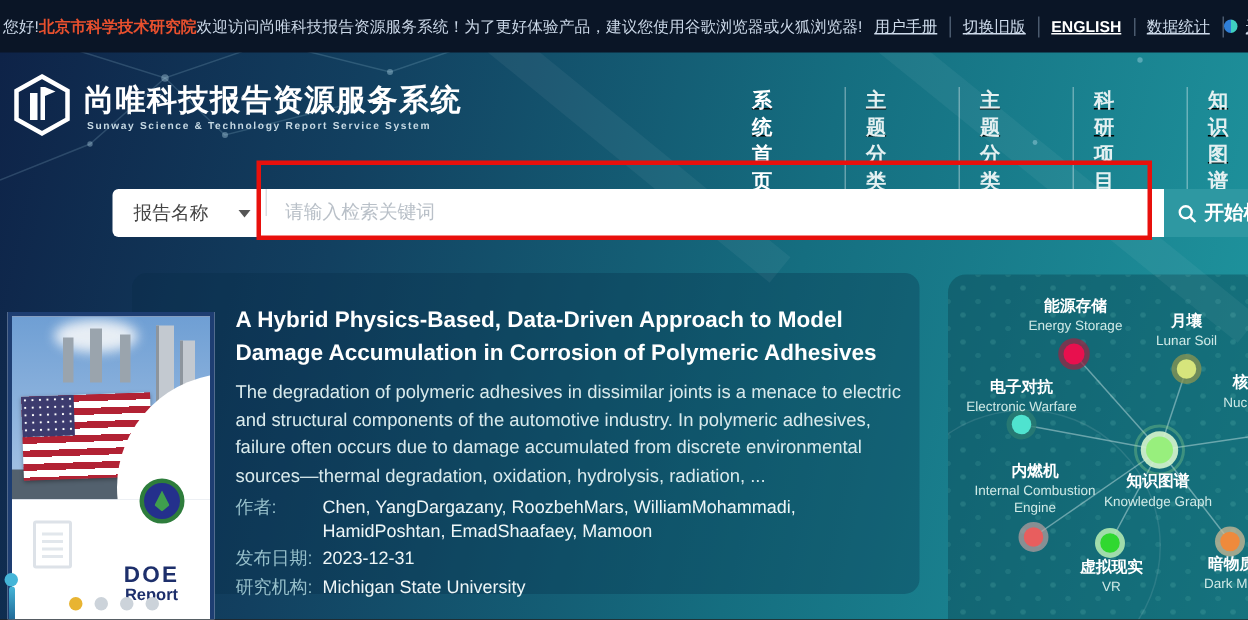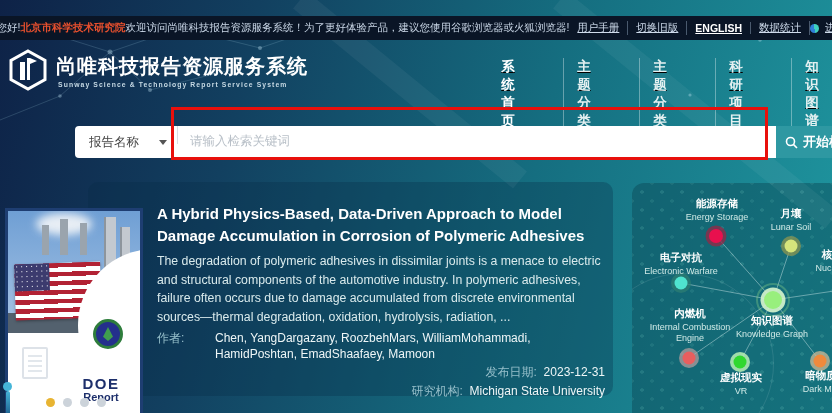--- a/index.html
+++ b/index.html
@@ -3,22 +3,22 @@
 <meta charset="utf-8">
 <style>
   * { margin:0; padding:0; box-sizing:border-box; }
   html,body { background:#222; }
   .page {
     position:relative; width:832px; height:413px; overflow:hidden;
     font-family:"Liberation Sans", sans-serif;
     background:linear-gradient(103deg, #0e2247 0%, #124060 28%, #156e80 62%, #1f97a0 100%);
   }
   
-  .topbar { position:absolute; left:0; top:16px; width:832px; height:24px;
-    background:#0a1526; display:flex; align-items:center; justify-content:center;
+  .topbar { position:absolute; left:0; top:0; width:832px; height:35px;
+    background:#0a1526; display:flex; align-items:center; justify-content:flex-start;
     font-size:10.5px; color:#c9d6e6; padding:0 2px; white-space:nowrap; z-index:30; }
   .topbar-left { display:flex; align-items:center; }
   .org { color:#e8502e; font-weight:bold; }
   .topbar-right { display:flex; align-items:center; }
   .tlink { padding:0 8px; text-decoration:underline; cursor:pointer; color:#cfdcec;
     border-right:1px solid rgba(170,195,220,.4); }
   .tlink.bold { font-weight:bold; color:#ffffff; }
   .tlink:last-of-type { border-right:none; }
   .stats-icon { display:inline-block; width:9px; height:9px; border-radius:50%;
     background:conic-gradient(#3fd0c0 0 50%, #2f7fd8 50% 100%); margin:0 4px 0 0; vertical-align:-1px; }
@@ -65,21 +65,21 @@
     background-size:20px 18px, 20px 18px; background-position:0 0, 10px 9px; }
   .right-card::after { content:""; position:absolute; left:-40px; top:90px; width:180px; height:180px;
     border:1px solid rgba(255,255,255,.10); border-radius:50%; }
   .graph-svg { position:absolute; left:632px; top:183px; width:200px; height:230px; z-index:6; }
   
   .report-title { position:absolute; left:157px; top:203px; width:462px; font-size:15px;
     font-weight:bold; color:#ffffff; line-height:1.45; z-index:7; cursor:pointer; }
   .report-abstract { position:absolute; left:157px; top:252px; width:458px; font-size:12.3px;
     color:#d9eaec; line-height:1.52; z-index:7; }
   .report-fields { position:absolute; left:157px; top:330px; width:448px; font-size:12px; z-index:7; }
-  .frow { display:flex; margin-bottom:2px; line-height:1.35;justify-content:flex-end; }
+  .frow { display:flex; margin-bottom:2px; line-height:1.35; }
   .flabel { width:58px; flex-shrink:0; color:#96bfca; }
   .fvalue { color:#eef6f7; }
   
   .thumb { position:absolute; left:5px; top:208px; width:138px; height:211px; background:#fff;
     border:3px solid #1e3e72; z-index:8; cursor:pointer; overflow:hidden; }
   .photo { position:absolute; left:0; top:0; width:100%; height:122px; overflow:hidden;
     background:linear-gradient(#6f9fd4, #a9c5e5); }
   .smoke { position:absolute; left:28px; top:2px; width:56px; height:22px; background:#f4f6f8;
     border-radius:50%; filter:blur(4px); opacity:.9; }
   .stack  { position:absolute; background:#9aa4ad; }

